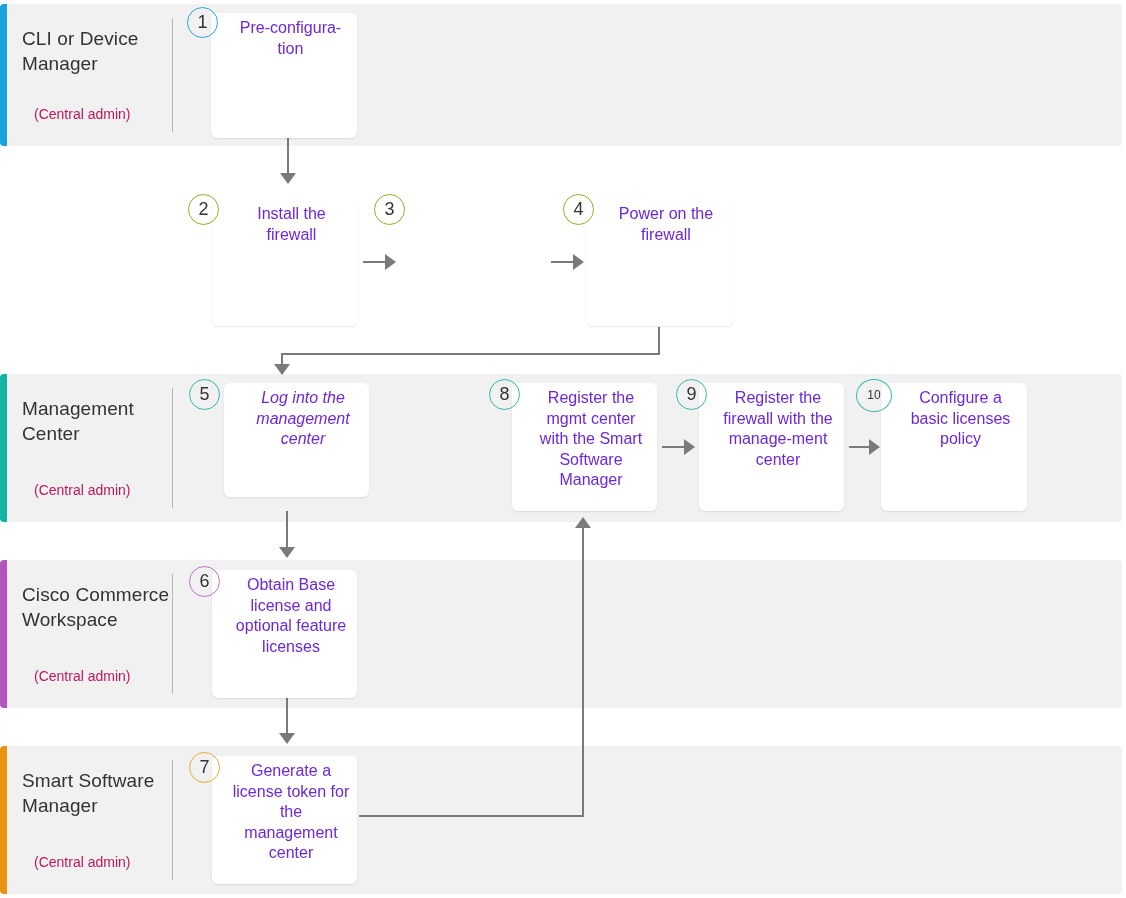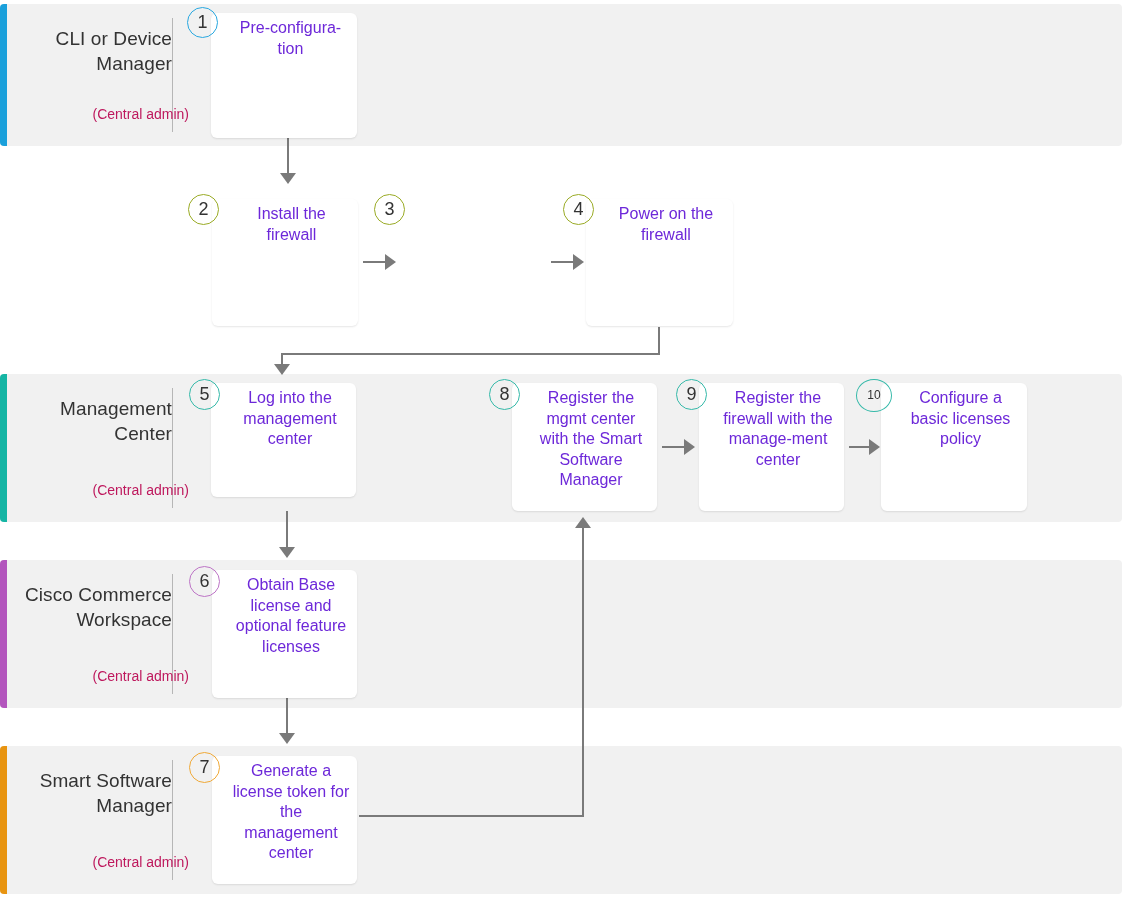--- a/index.html
+++ b/index.html
@@ -33,21 +33,20 @@
     bottom: 0;
     width: 7px;
     border-radius: 4px 0 0 4px;
   }
   .lane-titlebox {
     position: absolute;
     left: 22px;
     top: 0;
     width: 148px;
     height: 100%;
-    text-align: right;
   }
   .lane-title {
     position: absolute;
     left: 0;
     top: 22px;
     width: 150px;
     font-size: 19px;
     line-height: 25px;
     color: #333333;
     letter-spacing: 0.1px;
@@ -218,21 +217,21 @@
   </div>
   <div class="step-badge" style="left:188px; top:194px; border-color:#9aab25;">2</div>
 
   <div class="step-badge" style="left:374px; top:194px; border-color:#9aab25;">3</div>
 
   <div class="card" style="left:586px; top:199px; width:147px; height:127px;">
     <div class="card-text">Power on the firewall</div>
   </div>
   <div class="step-badge" style="left:563px; top:194px; border-color:#9aab25;">4</div>
 
-  <div class="card" style="left:211px; top:383px; width:145px; height:114px;">
+  <div class="card" style="left:224px; top:383px; width:145px; height:114px;font-style:italic;">
     <div class="card-text">Log into the management center</div>
   </div>
   <div class="step-badge" style="left:189px; top:379px; border-color:#35b9a9;">5</div>
 
   <div class="card" style="left:512px; top:383px; width:145px; height:128px;">
     <div class="card-text">Register the mgmt center with the Smart Software Manager</div>
   </div>
   <div class="step-badge" style="left:489px; top:379px; border-color:#35b9a9;">8</div>
 
   <div class="card" style="left:699px; top:383px; width:145px; height:128px;">

